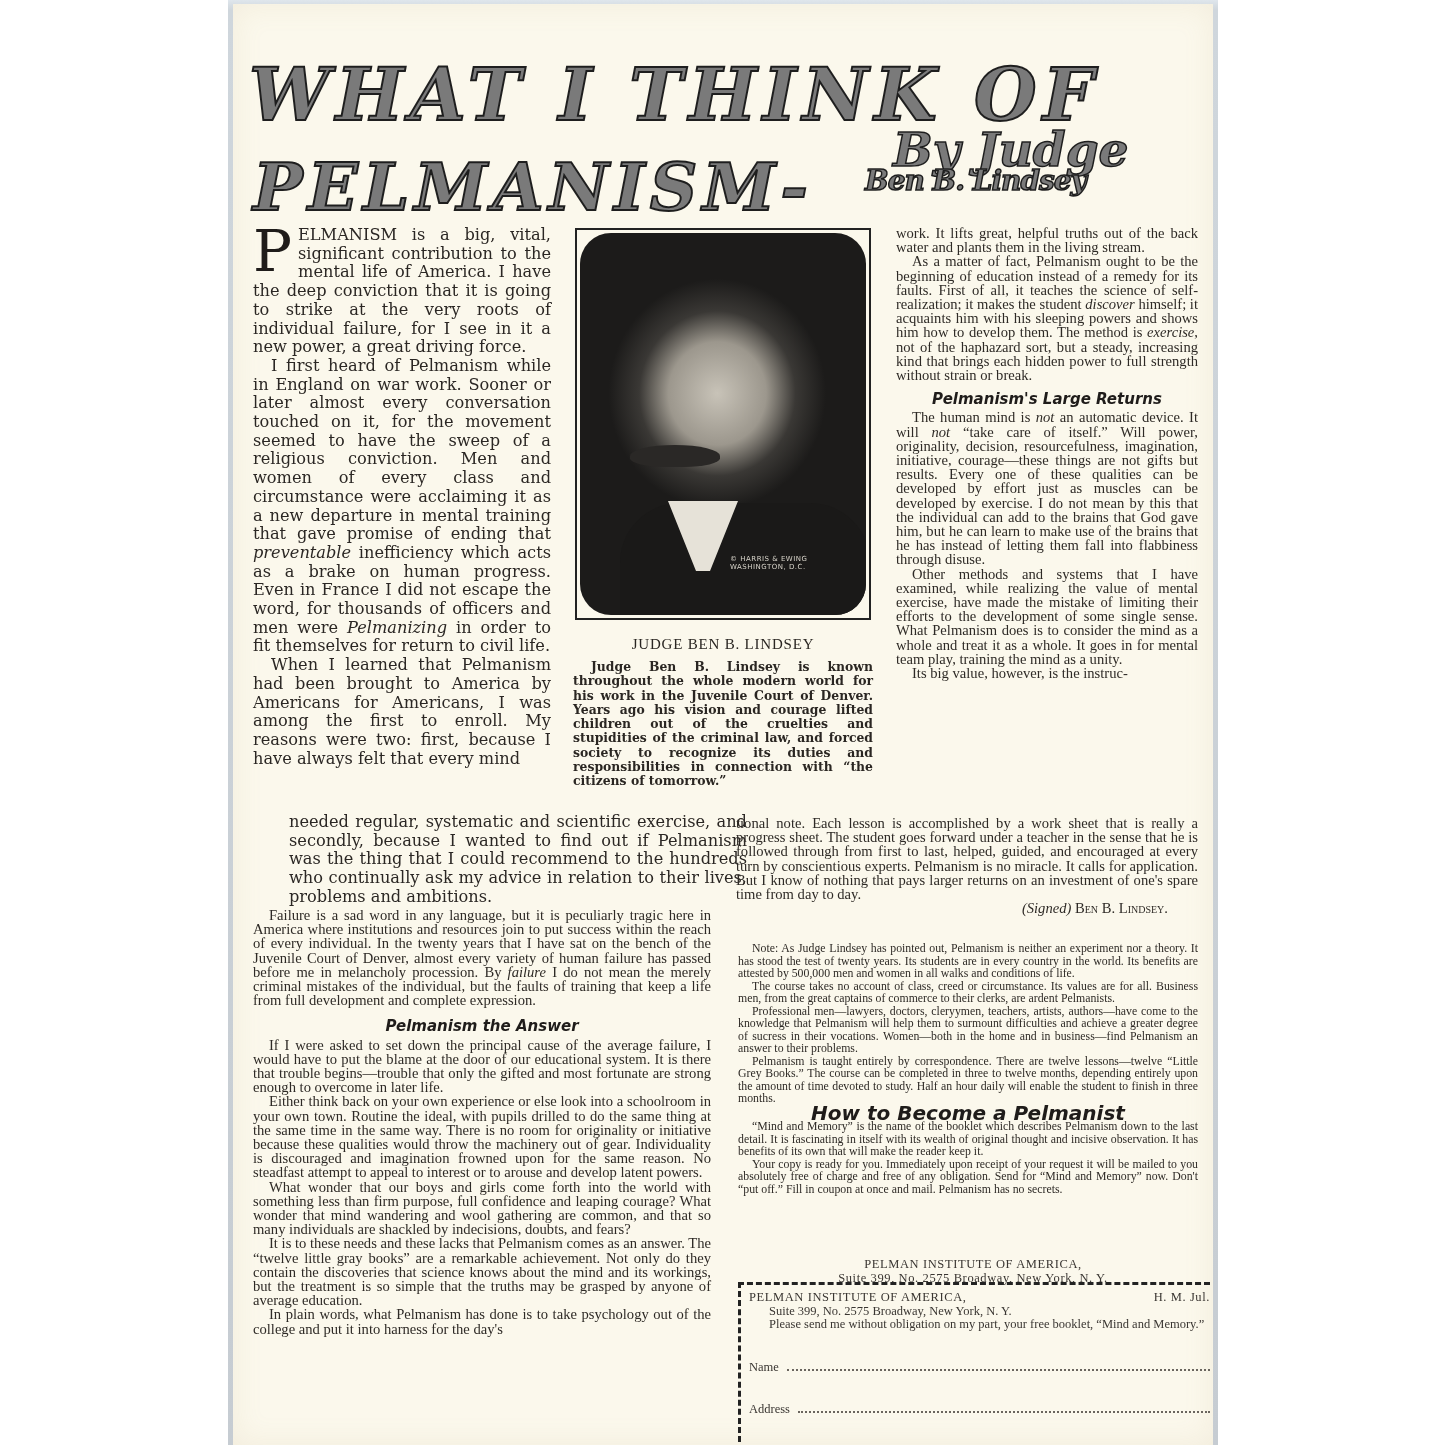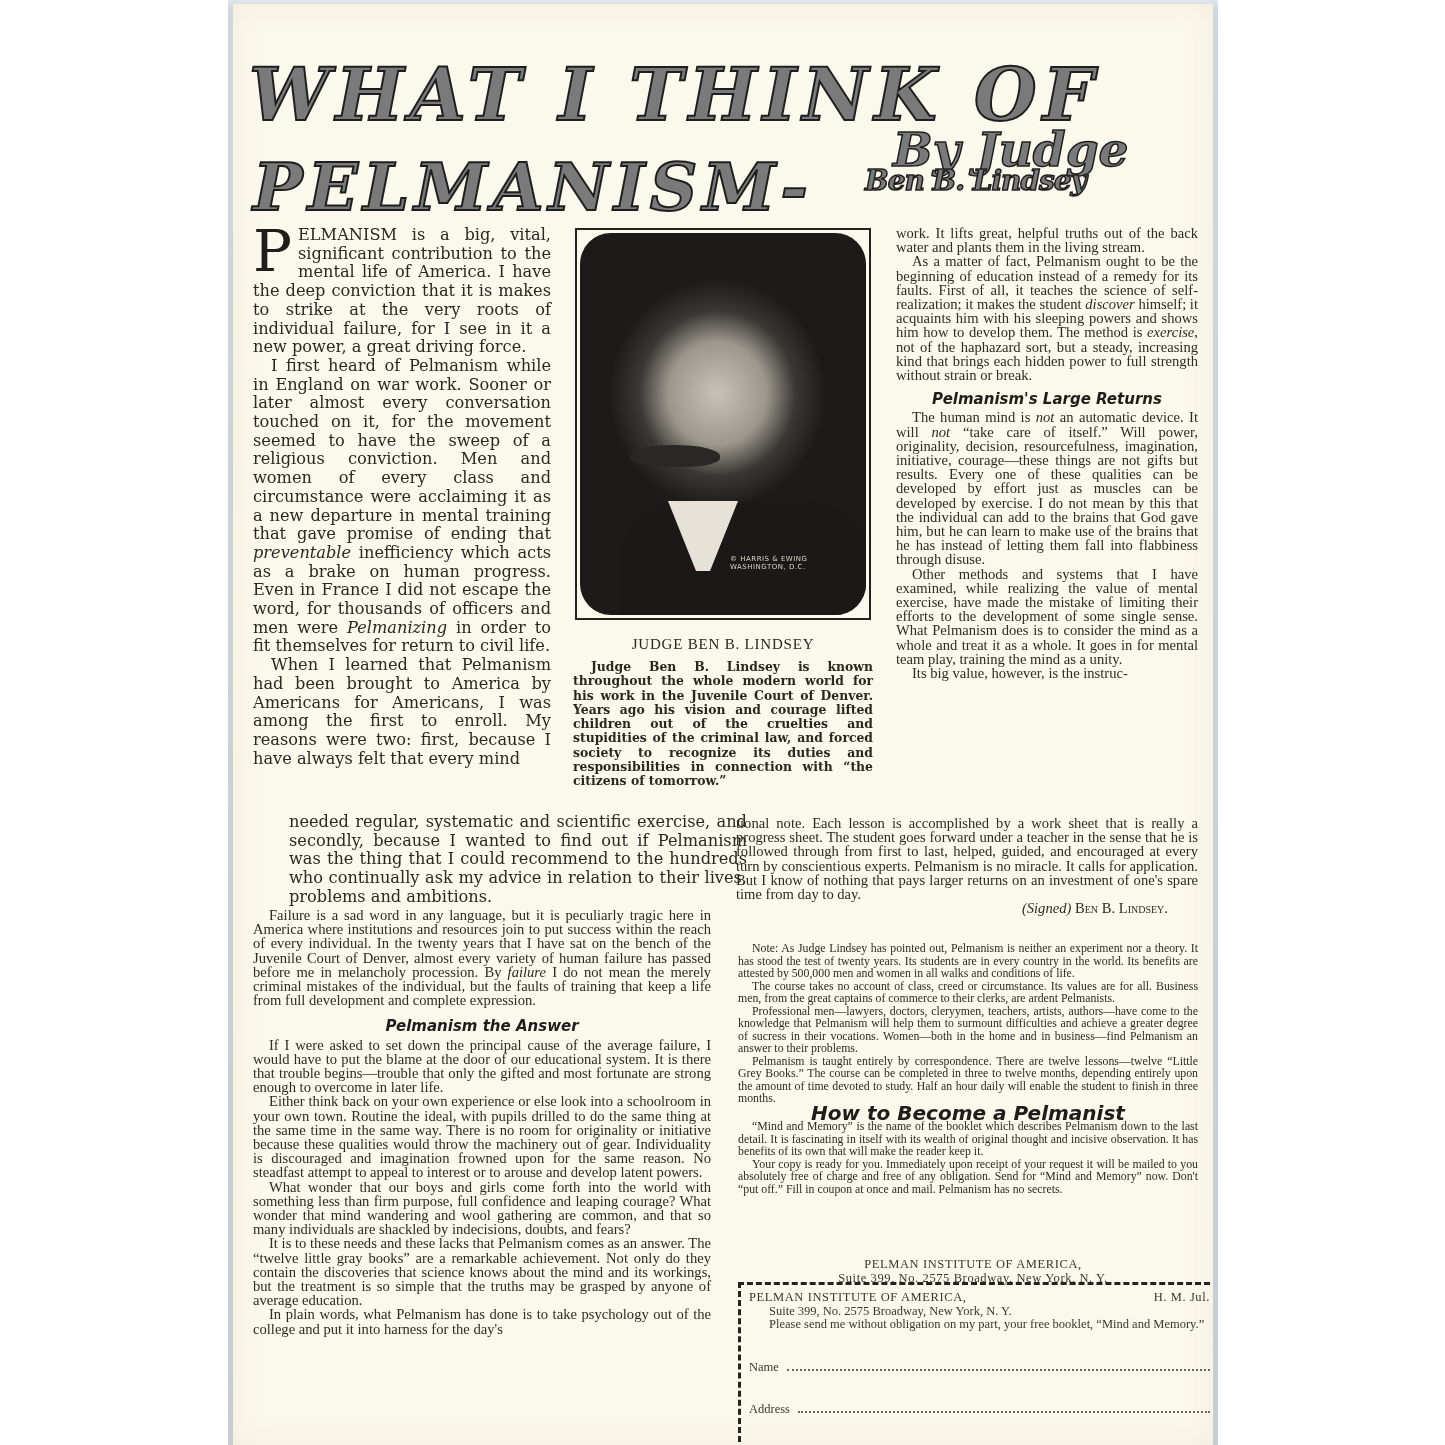--- a/index.html
+++ b/index.html
@@ -87,21 +87,21 @@
 
 <div class="page">
 
   <div class="headline hl-1">WHAT I THINK OF</div>
   <div class="headline hl-2">PELMANISM-</div>
   <div class="byline by-1">By Judge</div>
   <div class="byline by-2">Ben B. Lindsey</div>
 
   <div class="col lead" style="left:20px; top:222px; width:298px;">
     <p class="first">
-      <span class="dropcap">P</span><span>ELMANISM is a big, vital, significant contribution to the mental life of America. I have the deep conviction that it is makes to strike at the very roots of individual failure, for I see in it a new power, a great driving force.</span>
+      <span class="dropcap">P</span><span>ELMANISM is a big, vital, significant contribution to the mental life of America. I have the deep conviction that it is going to strike at the very roots of individual failure, for I see in it a new power, a great driving force.</span>
     </p>
     <p><span>I first heard of Pelmanism while in England on war work. Sooner or later almost every conversation touched on it, for the movement seemed to have the sweep of a religious conviction. Men and women of every class and circumstance were acclaiming it as a new departure in mental training that gave promise of ending that </span><i>preventable</i><span> inefficiency which acts as a brake on human progress. Even in France I did not escape the word, for thousands of officers and men were </span><i>Pelmanizing</i><span> in order to fit themselves for return to civil life.</span></p>
     <p>When I learned that Pelmanism had been brought to America by Americans for Americans, I was among the first to enroll. My reasons were two: first, because I have always felt that every mind</p>
   </div>
 
   <div class="photo-frame">
     <div class="photo">
       <div class="coat"></div>
       <div class="collar"></div>
       <div class="mustache"></div>

